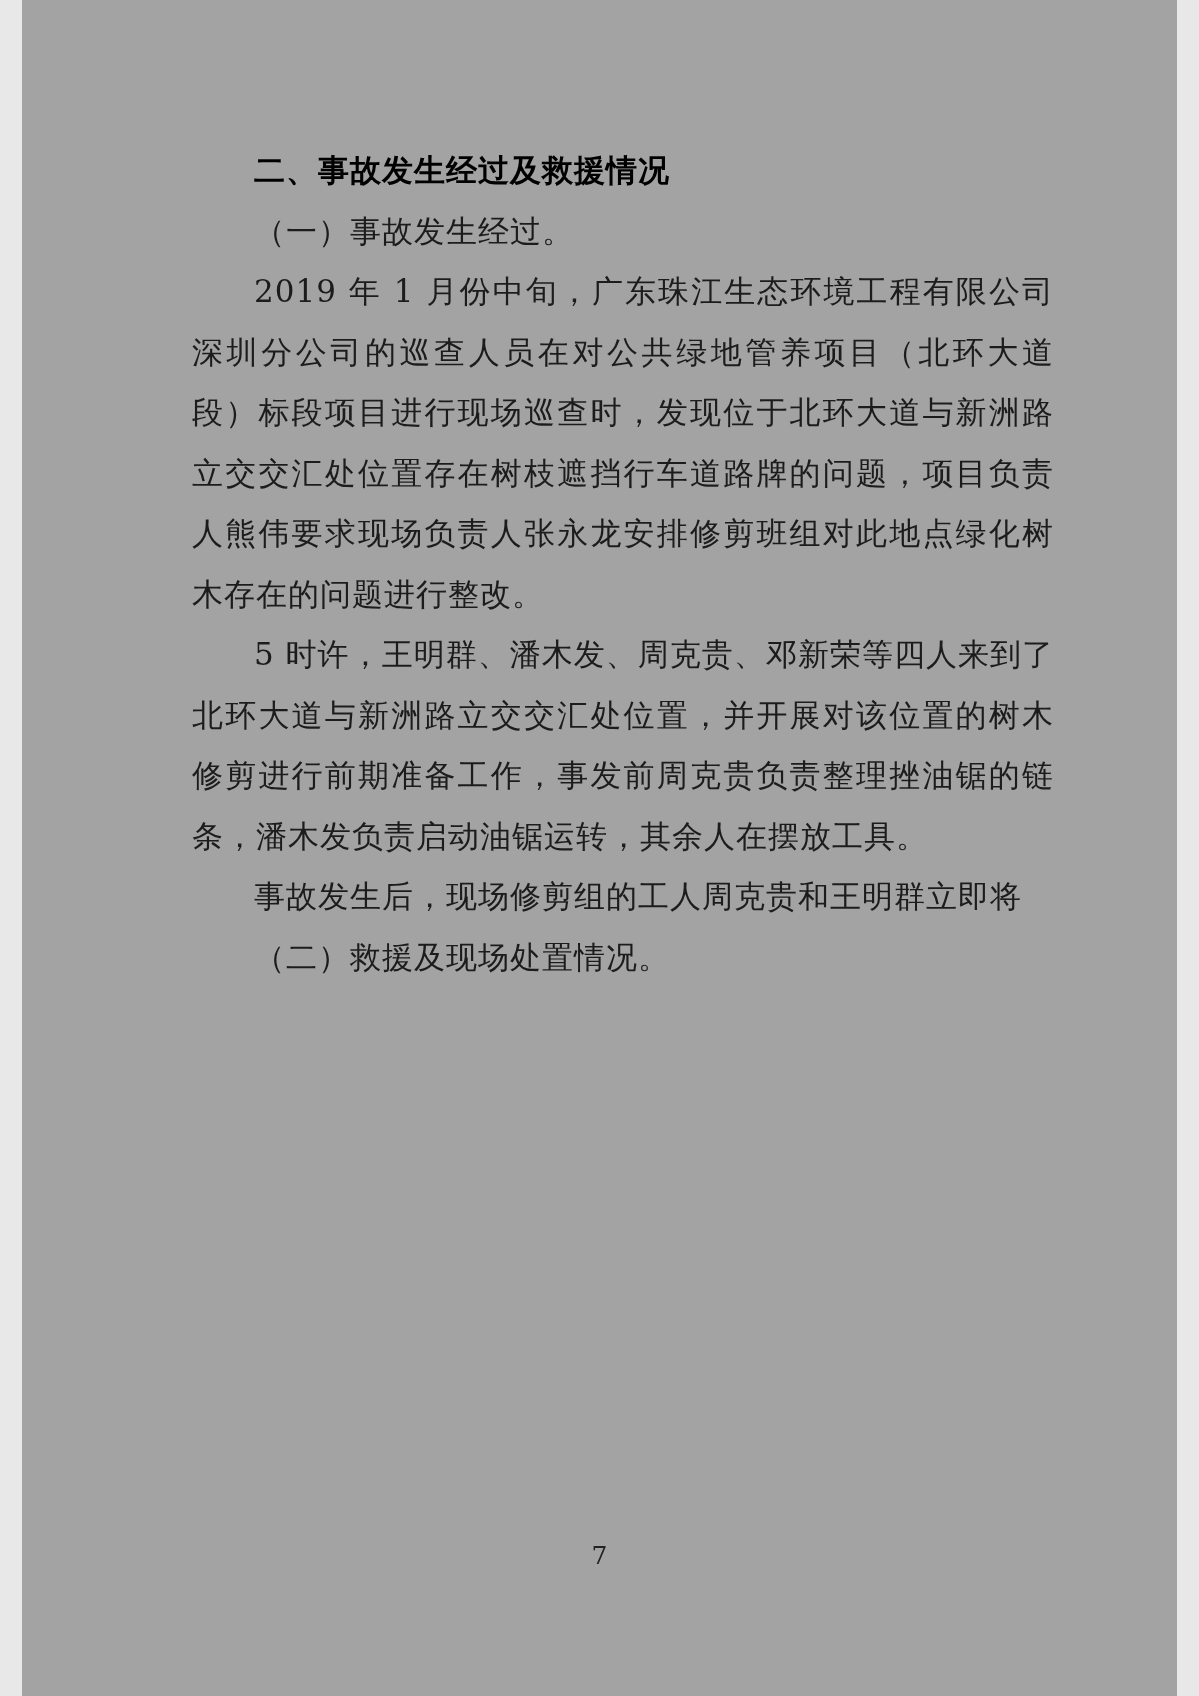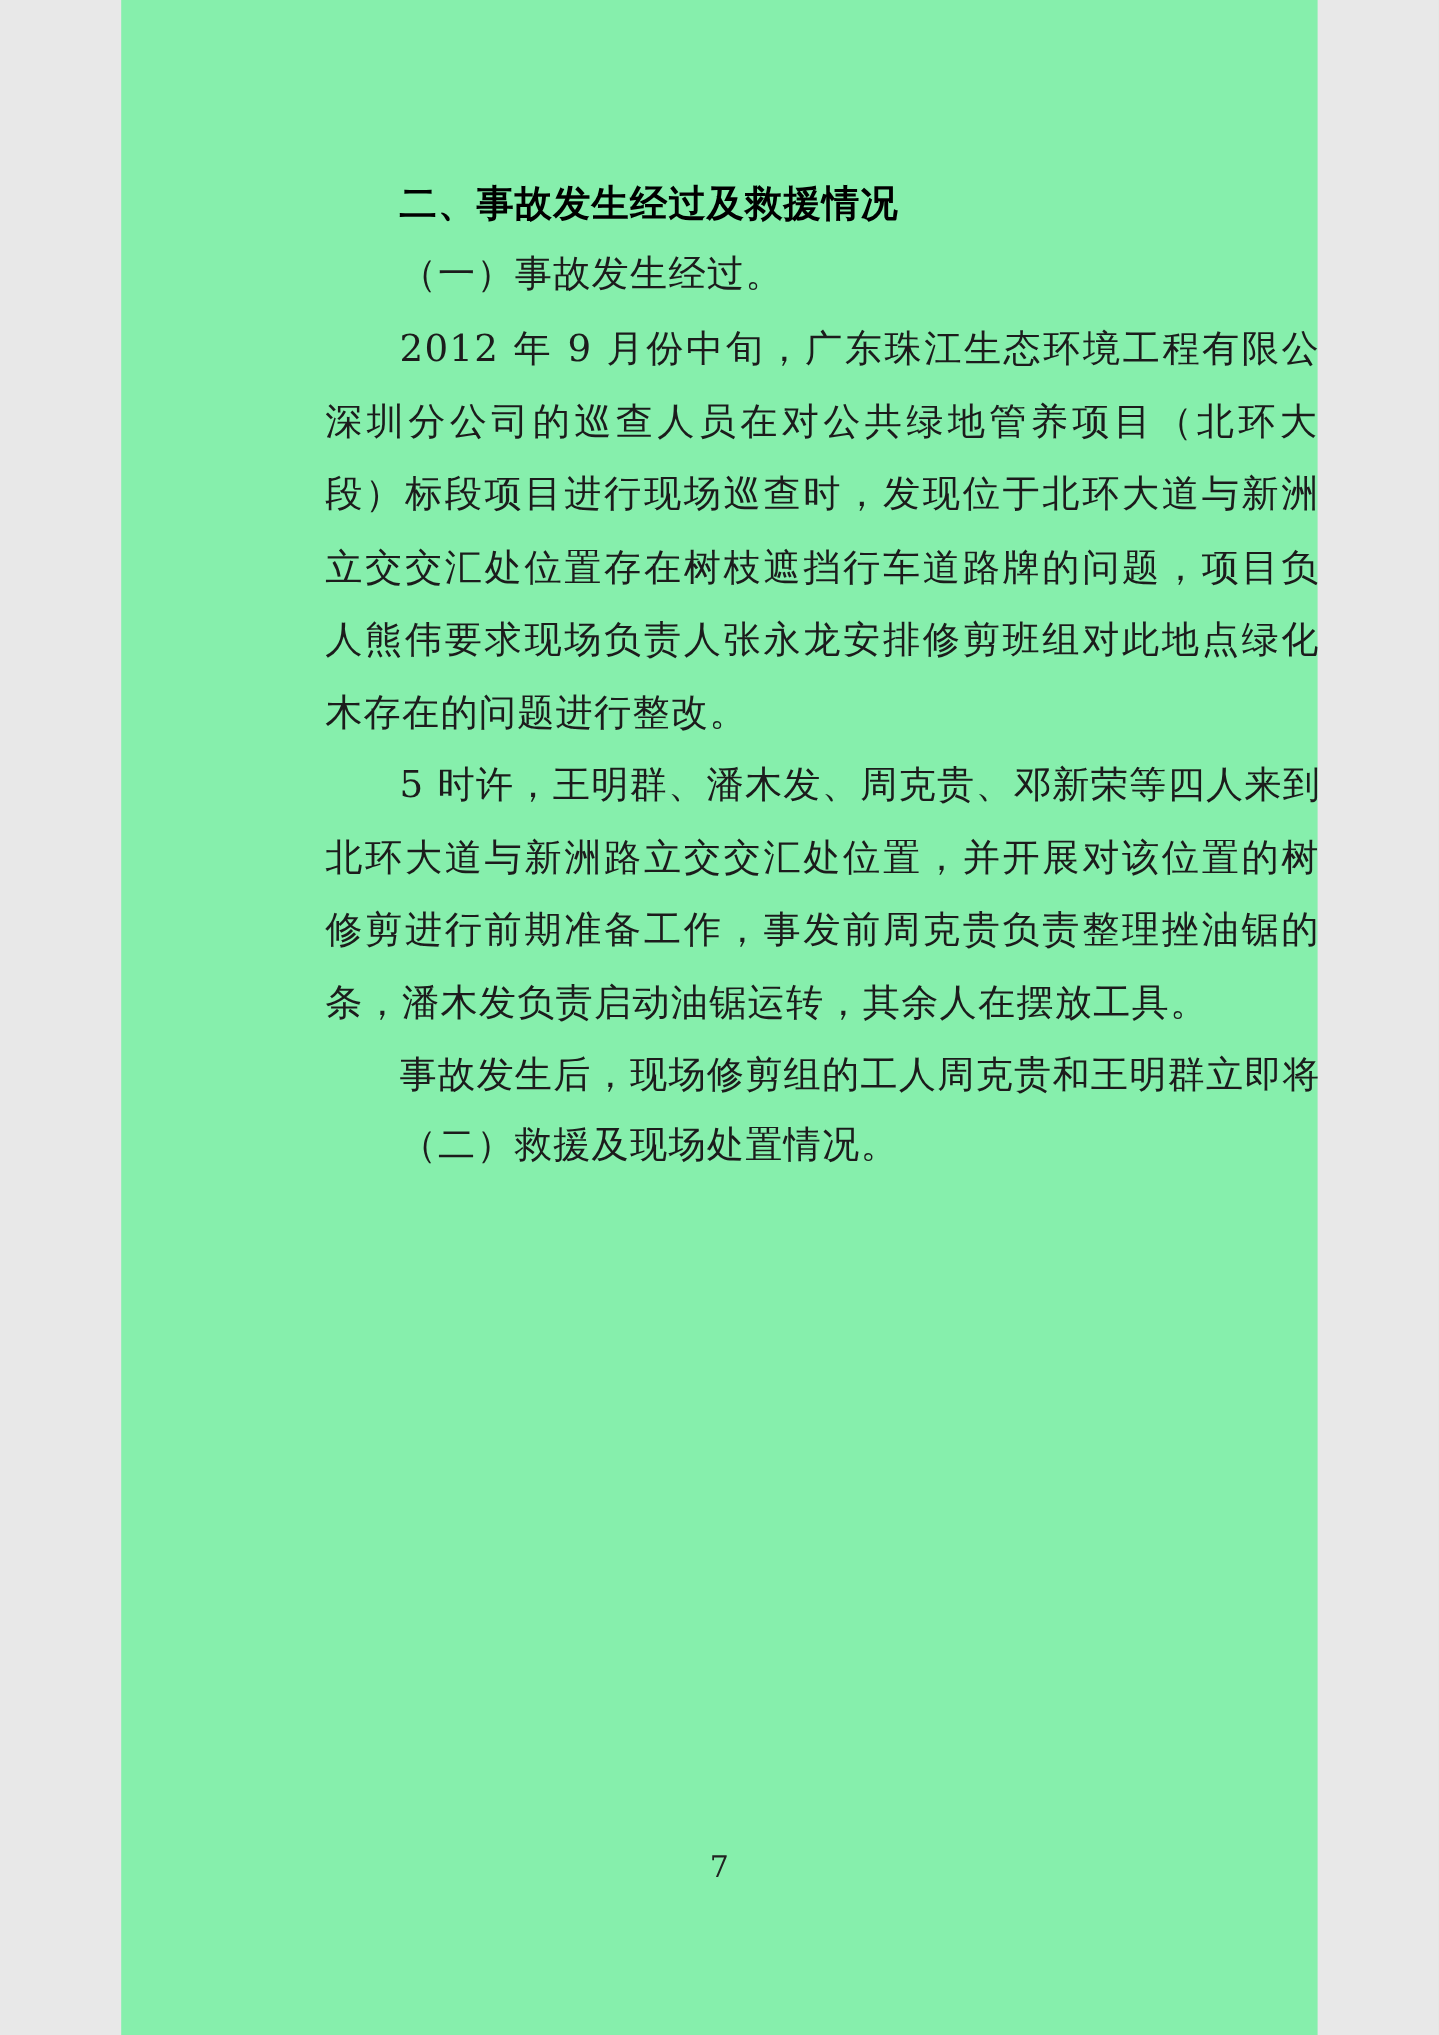--- a/index.html
+++ b/index.html
@@ -1,22 +1,22 @@
 <!DOCTYPE html>
 <html lang="zh"><head>
 <meta charset="utf-8">
 <style>
   * { margin: 0; padding: 0; box-sizing: border-box; }
   html, body { background: #e8e8e8; }
   .page {
     position: relative;
-    width: 997px;
+    width: 1155px;
     height: 1696px;
     margin: 0 auto;
-    background: #86efac;
+    background: #a3a3a3;
     overflow: hidden;
     font-family: "DejaVu Serif", "Liberation Serif", serif;
     color: #1c1c1c;
   }
   .content {
     position: absolute;
     left: 170px;
     top: 140px;
     width: 862px;
   }
@@ -34,21 +34,20 @@
     line-height: 60.5px;
     text-indent: 2em;
     text-align: justify;
     text-align-last: left;
     font-weight: 400;
     color: #1c1c1c;
     letter-spacing: 1px;
   }
   .para.sub {
     text-align: right;
-    font-family: Liberation Mono, monospace;
   }
   .page-number {
     position: absolute;
     left: 0;
     top: 1541px;
     width: 100%;
     text-align: center;
     font-size: 25px;
     line-height: 30px;
     color: #222222;
@@ -57,21 +56,21 @@
 </style>
 </head>
 <body>
 
 <div class="page">
   <main class="content">
     <h1 class="heading">二、事故发生经过及救援情况</h1>
 
     <p class="para sub">（一）事故发生经过。</p>
 
-    <p class="para">2012 年 9 月份中旬，广东珠江生态环境工程有限公司深圳分公司的巡查人员在对公共绿地管养项目（北环大道段）标段项目进行现场巡查时，发现位于北环大道与新洲路立交交汇处位置存在树枝遮挡行车道路牌的问题，项目负责人熊伟要求现场负责人张永龙安排修剪班组对此地点绿化树木存在的问题进行整改。</p>
+    <p class="para">2019 年 1 月份中旬，广东珠江生态环境工程有限公司深圳分公司的巡查人员在对公共绿地管养项目（北环大道段）标段项目进行现场巡查时，发现位于北环大道与新洲路立交交汇处位置存在树枝遮挡行车道路牌的问题，项目负责人熊伟要求现场负责人张永龙安排修剪班组对此地点绿化树木存在的问题进行整改。</p>
 
 
     <p class="para">5 时许，王明群、潘木发、周克贵、邓新荣等四人来到了北环大道与新洲路立交交汇处位置，并开展对该位置的树木修剪进行前期准备工作，事发前周克贵负责整理挫油锯的链条，潘木发负责启动油锯运转，其余人在摆放工具。</p>
 
 
     <p class="para">事故发生后，现场修剪组的工人周克贵和王明群立即将</p>
 
     <p class="para sub">（二）救援及现场处置情况。</p>
   </main>
 

